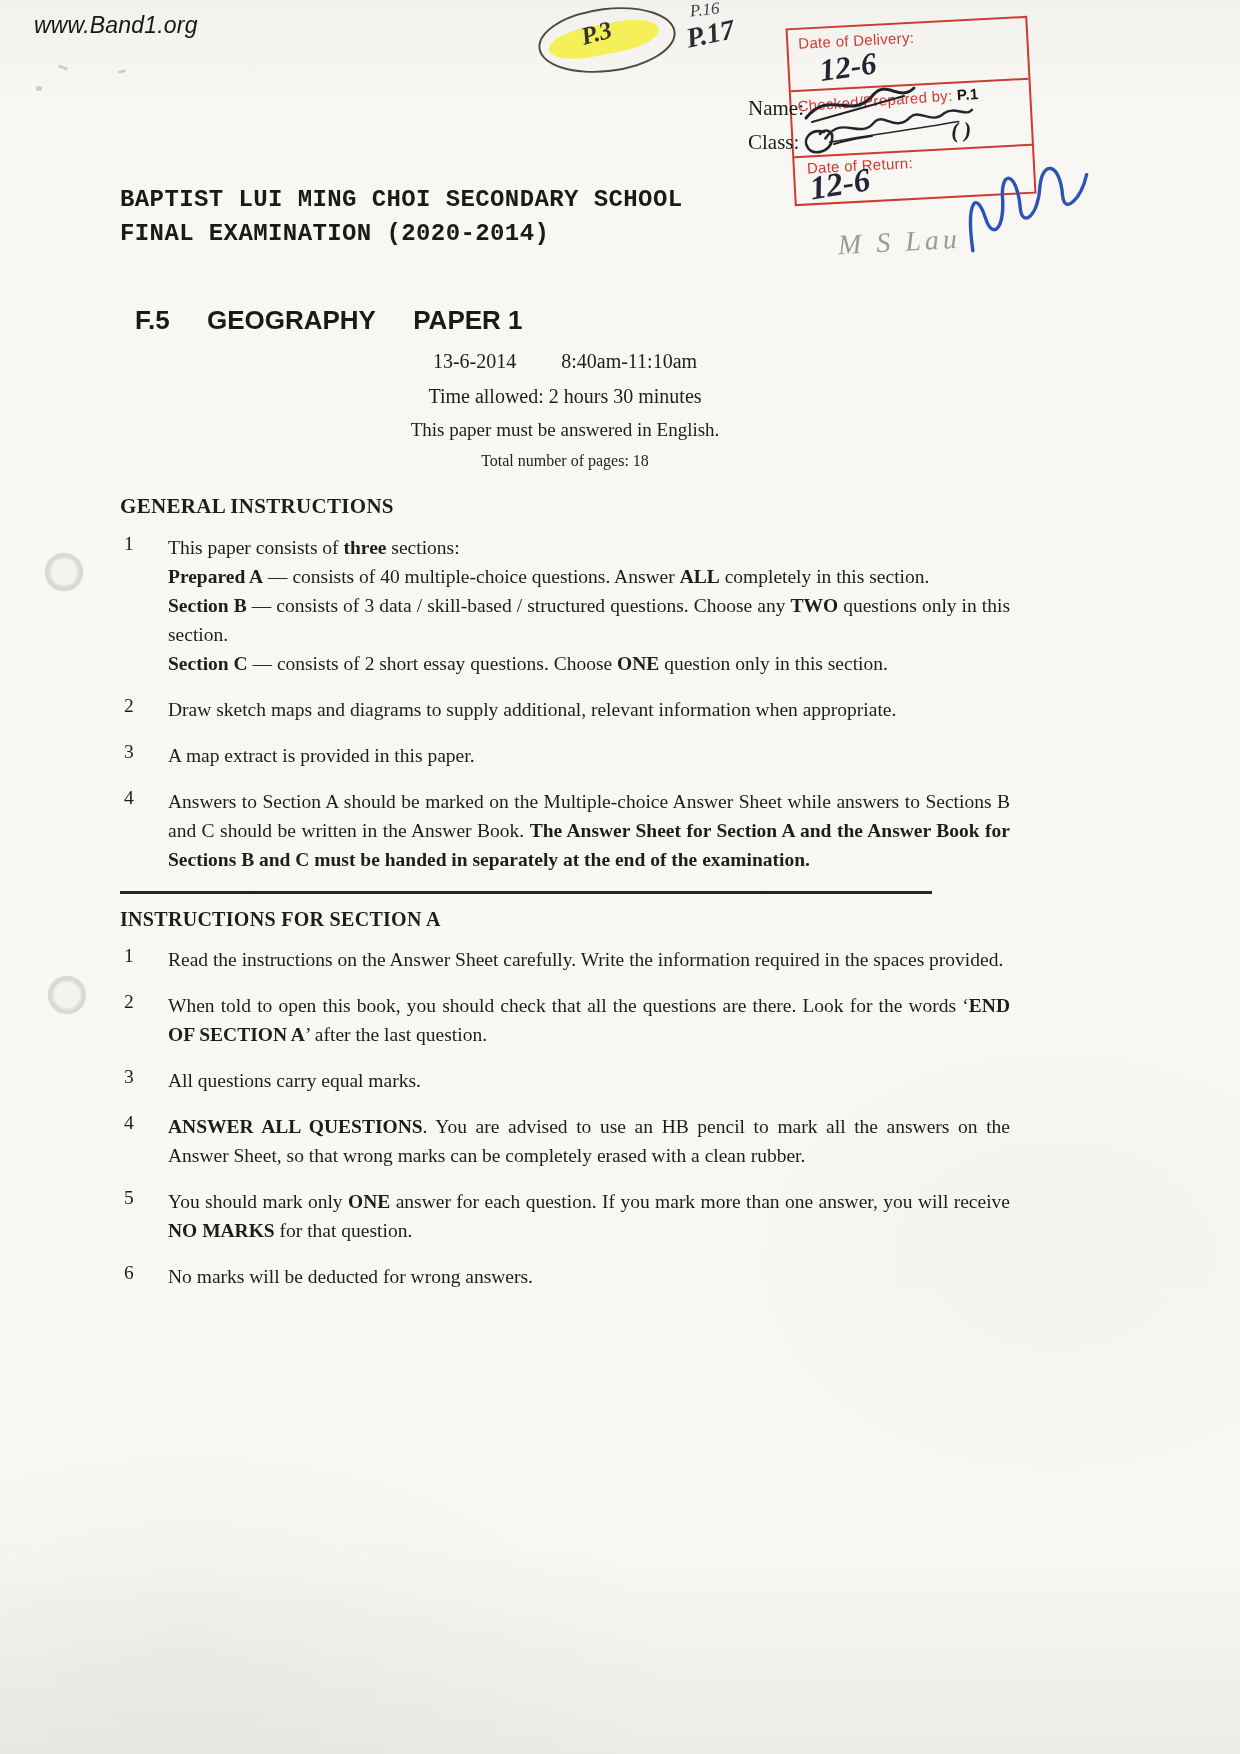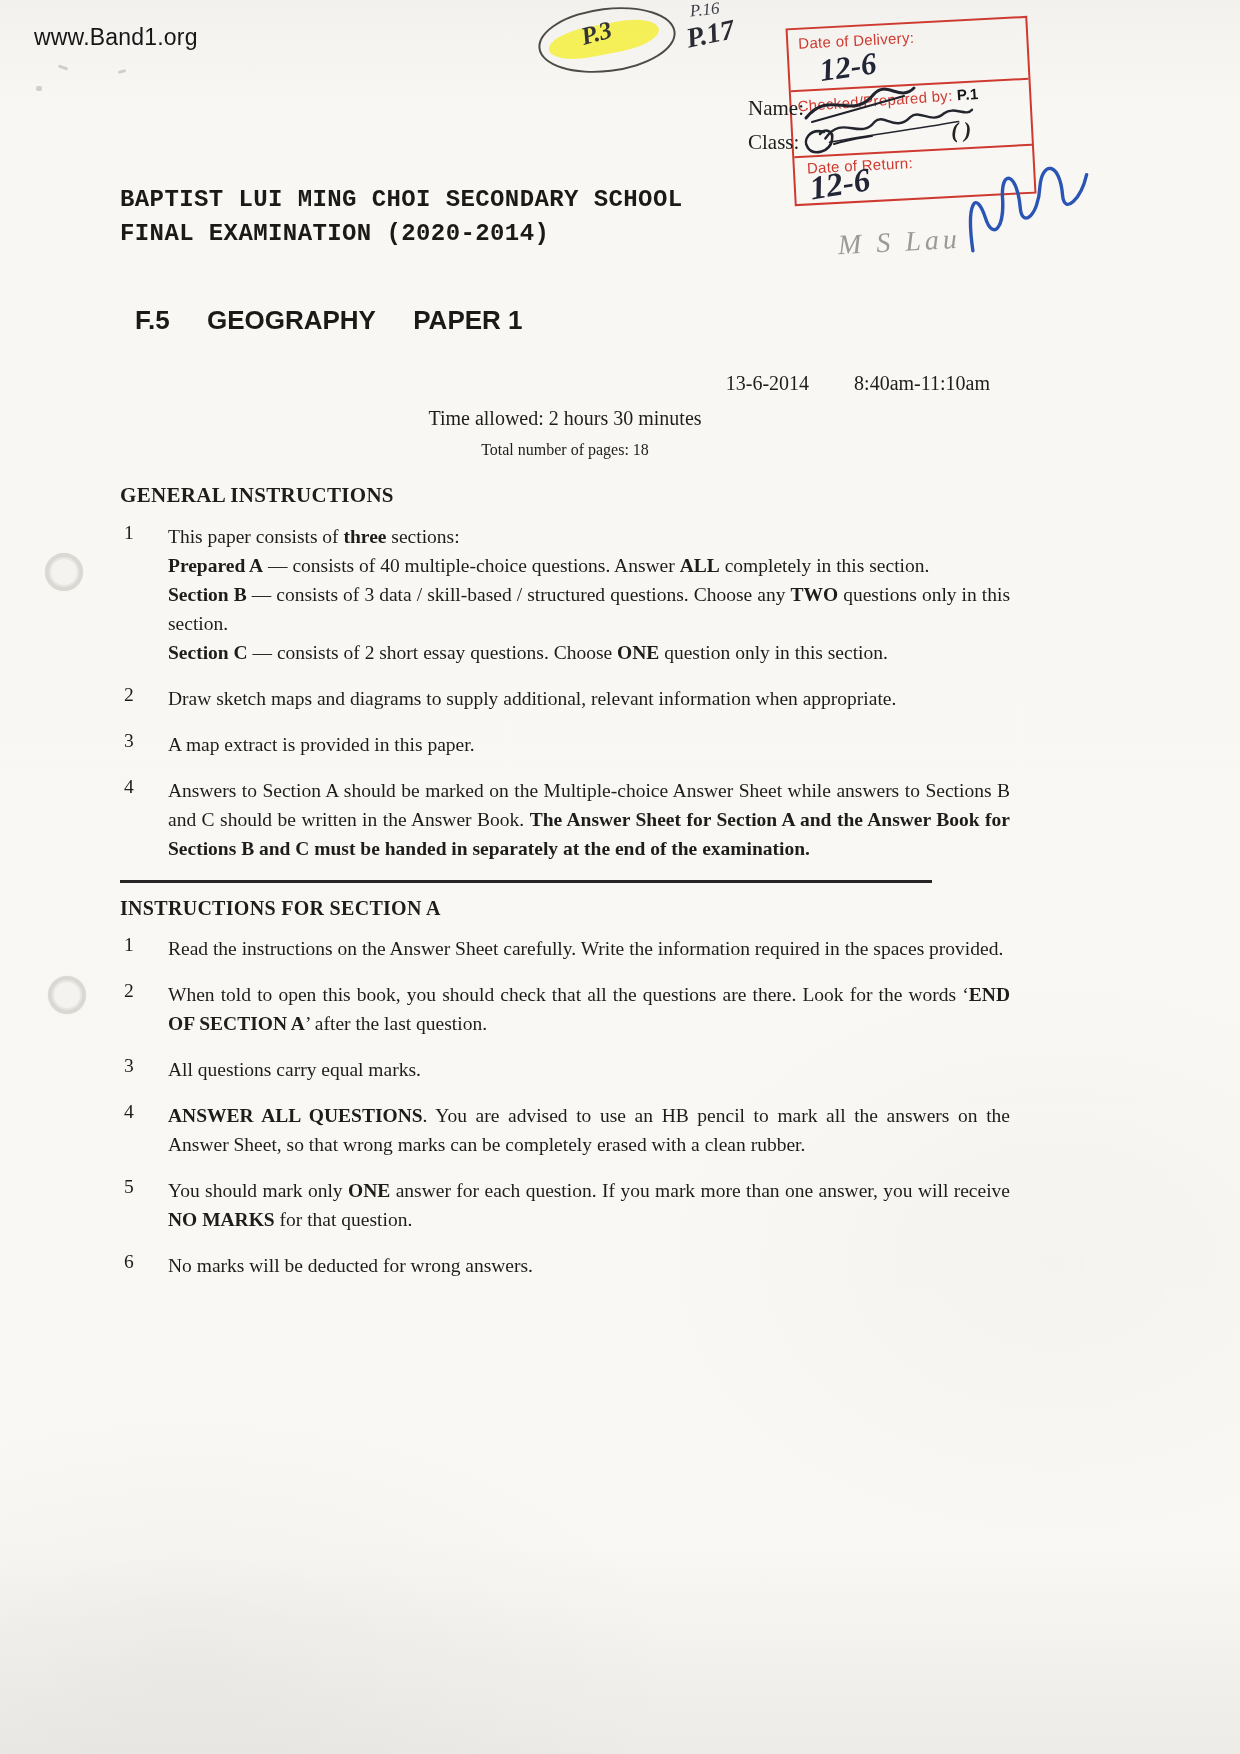--- a/index.html
+++ b/index.html
@@ -25,23 +25,23 @@
     background:#f4f3ef;
     border:4px solid #d9d8d3;
     box-shadow: inset 0 0 0 2px #e7e6e1, 0 0 2px rgba(0,0,0,0.06);
   }
   .hole1 { left:45px; top:553px; }
   .hole2 { left:48px; top:976px; }
   .smudge { position:absolute; background:rgba(90,90,88,0.25); border-radius:2px; }
 
   
   .watermark {
-    position:absolute; left:34px; top:24px;
+    position:absolute; left:34px; top:12px;
     font-family:"Liberation Sans", sans-serif;
-    font-size:23px; color:#161616; letter-spacing:0.2px;
+    font-size:23px; color:#161616; letter-spacing:0.2px;font-style:italic;
   }
 
   
   .hand { font-family:"Liberation Serif", serif; font-style:italic; }
   .p16 { position:absolute; left:690px; top:0px; font-size:17px; color:#3c3c46; transform:rotate(-6deg); }
   .p17 { position:absolute; left:686px; top:18px; font-size:28px; color:#2b2b33; transform:rotate(-12deg); font-weight:bold; }
   .circle3 {
     position:absolute; left:538px; top:8px; width:138px; height:64px;
     border:2.5px solid #4c4c45; border-radius:50%;
     transform:rotate(-7deg);
@@ -94,21 +94,21 @@
     font-weight:bold; font-size:24px; letter-spacing:0.4px; color:#1b1a18;
   }
   .h-exam { margin-top:7px; }
   .h-paper {
     margin-top:58px; text-align:left;
     font-family:"Liberation Sans", sans-serif; font-weight:bold;
     font-size:26px; color:#1b1a18;
   }
   .h-paper span { margin:0 15px; }
   .meta { text-align:center; font-size:20px; }
-  .meta-date { margin-top:36px;text-align:right; }
+  .meta-date { margin-top:14px; }
   .meta-date span { margin:0 20px; }
   .meta-time { margin-top:12px; }
   .meta-lang { margin-top:11px; font-size:19px; }
   .meta-pages { margin-top:11px; font-size:16px; }
 
   .sec-heading {
     margin-top:24px; font-weight:bold; font-size:21px; letter-spacing:0.3px;
   }
   .inst-list { margin-top:14px; }
   .inst-row { display:flex; margin-bottom:17px; }
@@ -181,20 +181,21 @@
       <span>F.5</span>
       <span>GEOGRAPHY</span>
       <span>PAPER 1</span>
     </div>
 
     <div class="meta meta-date">
       <span>13-6-2014</span>
       <span>8:40am-11:10am</span>
     </div>
     <div class="meta meta-time">Time allowed: 2 hours 30 minutes</div>
+    <div class="meta meta-lang">This paper must be answered in English.</div>
     <div class="meta meta-pages">Total number of pages: 18</div>
 
     <div class="sec-heading">GENERAL INSTRUCTIONS</div>
     <div class="inst-list">
         <div class="inst-row">
           <div class="inst-num">1</div>
           <div class="inst-body">
             <p><span>This paper consists of </span><span style="font-weight: bold; ">three</span><span> sections:</span></p>
             <p><span style="font-weight: bold;">Prepared A</span><span>  —  consists of 40 multiple-choice questions. Answer </span><span style="font-weight: bold;">ALL</span><span> completely in this section.</span></p>
             <p><span style="font-weight: bold;">Section B</span><span>  —  consists of 3 data / skill-based / structured questions. Choose any </span><span style="font-weight: bold;">TWO</span><span> questions only in this section.</span></p>

